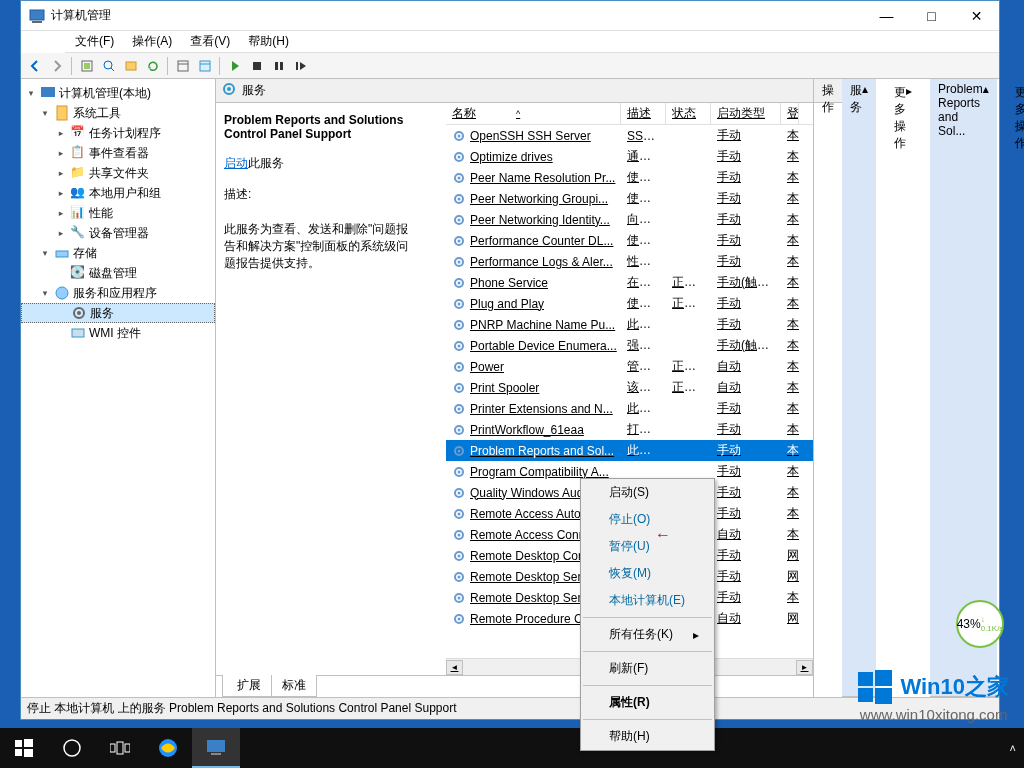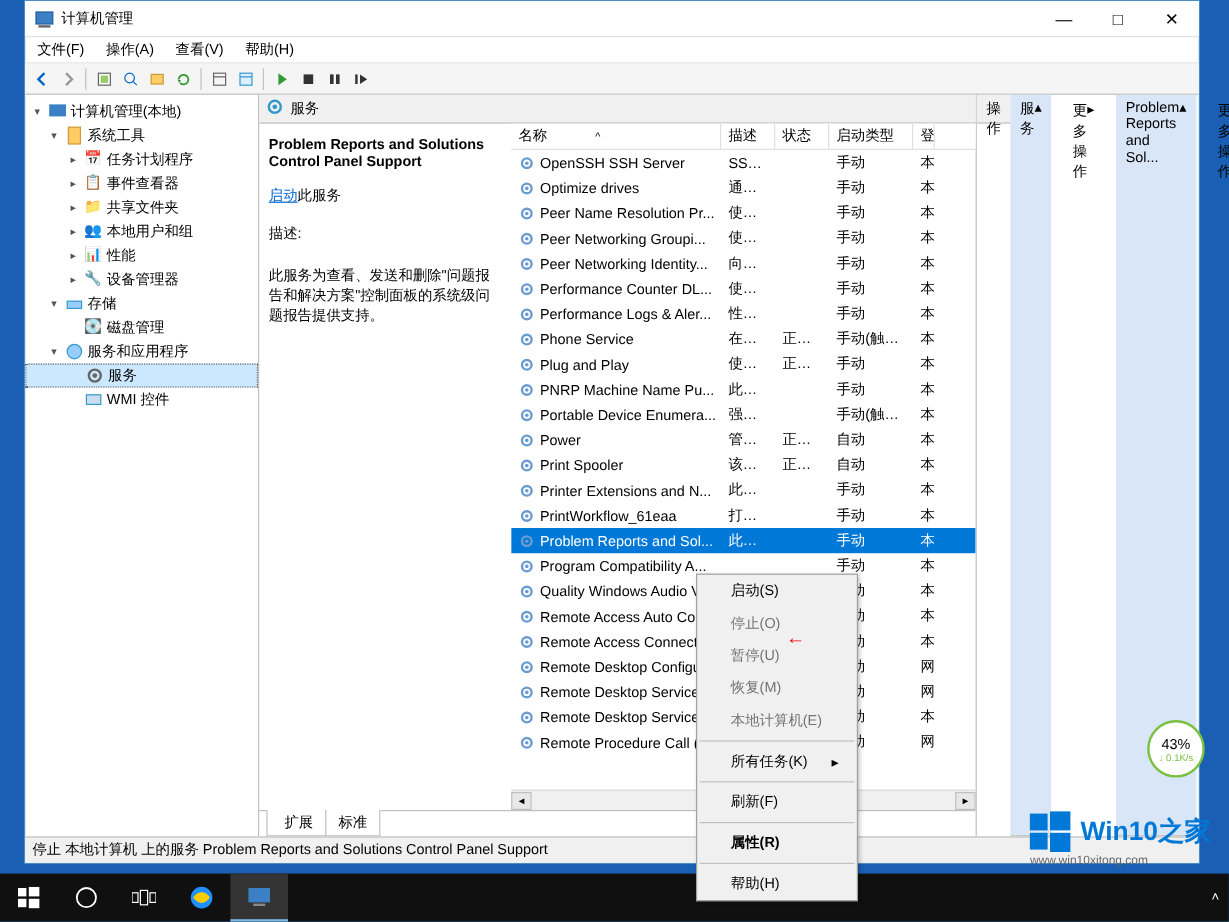--- a/index.html
+++ b/index.html
@@ -2,45 +2,45 @@
 <html><head>
 <meta charset="utf-8">
 <style>
 * { margin: 0; padding: 0; box-sizing: border-box; font-family: "Microsoft YaHei", "Segoe UI", Tahoma, sans-serif; }
 html, body { width: 1024px; height: 768px; overflow: hidden; background: #1a5fb4; }
 .window { position: absolute; top: 0; left: 20px; width: 980px; height: 720px; background: #fff; border: 1px solid #4a8cc4; display: flex; flex-direction: column; }
 .titlebar { height: 30px; background: #fff; display: flex; align-items: center; padding: 0 0 0 8px; border-bottom: 1px solid #e0e0e0; }
 .titlebar .icon { width: 16px; height: 16px; margin-right: 6px; }
 .titlebar .title { font-size: 12px; flex: 1; }
 .titlebar .winbtn { width: 45px; height: 30px; display: flex; align-items: center; justify-content: center; font-size: 14px; }
-.menubar { height: 22px; display: flex; align-items: center; padding: 0 6px; font-size: 12px; gap: 10px; border-bottom: 1px solid #e0e0e0; }
+.menubar { height: 22px; display: flex; align-items: center; padding: 0 6px; font-size: 12px; gap: 10px; border-bottom: 1px solid #e0e0e0; margin-left: 44px; }
 .menubar span { padding: 2px 4px; }
 .toolbar { height: 26px; display: flex; align-items: center; padding: 0 4px; gap: 2px; border-bottom: 1px solid #c0c0c0; background: #f5f5f5; }
 .tbtn { width: 20px; height: 20px; display: flex; align-items: center; justify-content: center; }
 .tbtn svg { width: 14px; height: 14px; }
 .tsep { width: 2px; height: 18px; border-left: 1px solid #c0c0c0; margin: 0 2px; }
 .body { flex: 1; display: flex; min-height: 0; }
 .tree { width: 195px; border-right: 1px solid #c0c0c0; padding: 4px 0; font-size: 12px; overflow: auto; }
 .tree ul { list-style: none; }
 .tree li { white-space: nowrap; }
 .tree .node { display: flex; align-items: center; height: 20px; padding-left: 4px; }
 .tree .twisty { width: 12px; height: 12px; display: inline-flex; align-items: center; justify-content: center; font-size: 9px; color: #555; }
 .tree .nicon { width: 16px; height: 16px; margin: 0 3px; display: inline-flex; }
 .tree .sel { background: #cce8ff; border: 1px dotted #666; }
 .tree ul ul .node { padding-left: 18px; }
 .tree ul ul ul .node { padding-left: 34px; }
 .center { flex: 1; display: flex; flex-direction: column; border-right: 1px solid #c0c0c0; min-width: 0; }
 .center-head { height: 24px; background: #f0f0f0; border-bottom: 1px solid #c0c0c0; display: flex; align-items: center; padding: 0 6px; font-size: 12px; gap: 6px; }
-.center-body { flex: 1; display: flex; min-height: 0; }
+.center-body { flex: 1; display: flex; min-height: 0; gap: 20px; }
 .svc-info { width: 210px; padding: 10px 8px; font-size: 12px; }
 .svc-info .svc-name { font-weight: bold; margin-bottom: 14px; }
 .svc-info .svc-action { margin-bottom: 14px; }
 .svc-info a { color: #0066cc; text-decoration: underline; }
 .svc-info .svc-desc-label { margin-bottom: 18px; }
-.svc-list { flex: 1; display: flex; flex-direction: column; min-width: 0; position: relative; }
+.svc-list { flex: 1; display: flex; flex-direction: column; min-width: 0; position: relative; text-decoration: underline; }
 .svc-head { height: 22px; display: flex; border-bottom: 1px solid #e0e0e0; font-size: 12px; background: #fff; }
 .svc-head > div { padding: 2px 6px; border-right: 1px solid #e0e0e0; overflow: hidden; white-space: nowrap; text-overflow: ellipsis; display: flex; align-items: center; }
 .svc-rows { flex: 1; overflow: hidden; font-size: 12px; position: relative; }
 .svc-row { height: 21px; display: flex; align-items: center; }
 .svc-row > div { padding: 0 6px; overflow: hidden; white-space: nowrap; text-overflow: ellipsis; }
 .svc-row .gear { width: 14px; height: 14px; margin-right: 4px; display: inline-flex; vertical-align: middle; }
 .col-name { width: 175px; display: flex; align-items: center; }
 .col-desc { width: 45px; }
 .col-state { width: 45px; }
 .col-start { width: 70px; }
@@ -51,30 +51,30 @@
 .tabs { height: 22px; display: flex; align-items: flex-end; padding-left: 6px; font-size: 12px; border-top: 1px solid #c0c0c0; }
 .tab { padding: 2px 10px; border: 1px solid #c0c0c0; border-top: none; background: #fff; margin-right: -1px; }
 .tab.active { font-weight: normal; padding-left: 14px; }
 .actions { width: 185px; display: flex; flex-direction: row; font-size: 12px; }
 .actions-head { height: 24px; background: #f0f0f0; border-bottom: 1px solid #c0c0c0; padding: 3px 8px; }
 .actions-sec { background: #d9e6f7; padding: 3px 8px; border-bottom: 1px solid #c0c0c0; display: flex; justify-content: space-between; }
 .actions-item { padding: 5px 18px; display: flex; justify-content: space-between; }
 .statusbar { height: 22px; border-top: 1px solid #c0c0c0; font-size: 12px; padding: 2px 6px; background: #f0f0f0; }
 .ctx-menu { position: absolute; background: #f0f0f0; border: 1px solid #a0a0a0; box-shadow: 2px 2px 4px rgba(0,0,0,0.3); font-size: 12px; z-index: 100; }
 .ctx-menu .item { padding: 5px 48px 5px 28px; white-space: nowrap; display: flex; justify-content: space-between; align-items: center; gap: 20px; }
-.ctx-menu .item.disabled { color: #737373; }
+.ctx-menu .item.disabled { color: #0369a1; }
 .ctx-menu .sep { height: 1px; background: #c0c0c0; margin: 3px 2px; }
 .arrow-ptr { position: absolute; color: #e00; font-size: 16px; font-weight: bold; z-index: 101; }
 .taskbar { position: absolute; bottom: 0; left: 0; width: 1024px; height: 40px; background: #101010; display: flex; align-items: center; }
 .taskbar .tb { width: 48px; height: 40px; display: flex; align-items: center; justify-content: center; color: #fff; }
 .taskbar .tb.active { background: #333; border-bottom: 2px solid #76b9ed; }
 .taskbar .tray { margin-left: auto; display: flex; align-items: center; gap: 10px; padding-right: 8px; color: #fff; font-size: 11px; }
 .logo { position: absolute; right: 15px; bottom: 45px; font-size: 22px; font-weight: bold; color: #0078d7; z-index: 50; }
-.logo .sub { font-size: 10px; color: #666; font-weight: normal; display: block; }
-.percent-widget { position: absolute; right: 20px; bottom: 120px; width: 48px; height: 48px; border-radius: 50%; border: 2px solid #7ac142; display: flex; flex-direction: column; align-items: center; justify-content: center; font-size: 12px; background: #fff; z-index: 50; }
+.logo .sub { font-size: 15px; color: #666; font-weight: normal; display: block; text-align: center; }
+.percent-widget { position: absolute; right: 20px; bottom: 120px; width: 48px; height: 48px; border-radius: 50%; border: 2px solid #7ac142; display: flex; flex-direction: row; align-items: center; justify-content: center; font-size: 12px; background: #fff; z-index: 50; }
 .percent-widget .spd { font-size: 8px; color: #7ac142; }
 </style>
 </head>
 <body>
 
 <div class="window">
   <div class="titlebar">
     <span class="icon"><svg viewBox="0 0 16 16">
           <rect x="1" y="2" width="14" height="10" fill="#3b7fc4" stroke="#245a9e"></rect>
           <rect x="3" y="13" width="10" height="2" fill="#666"></rect>

